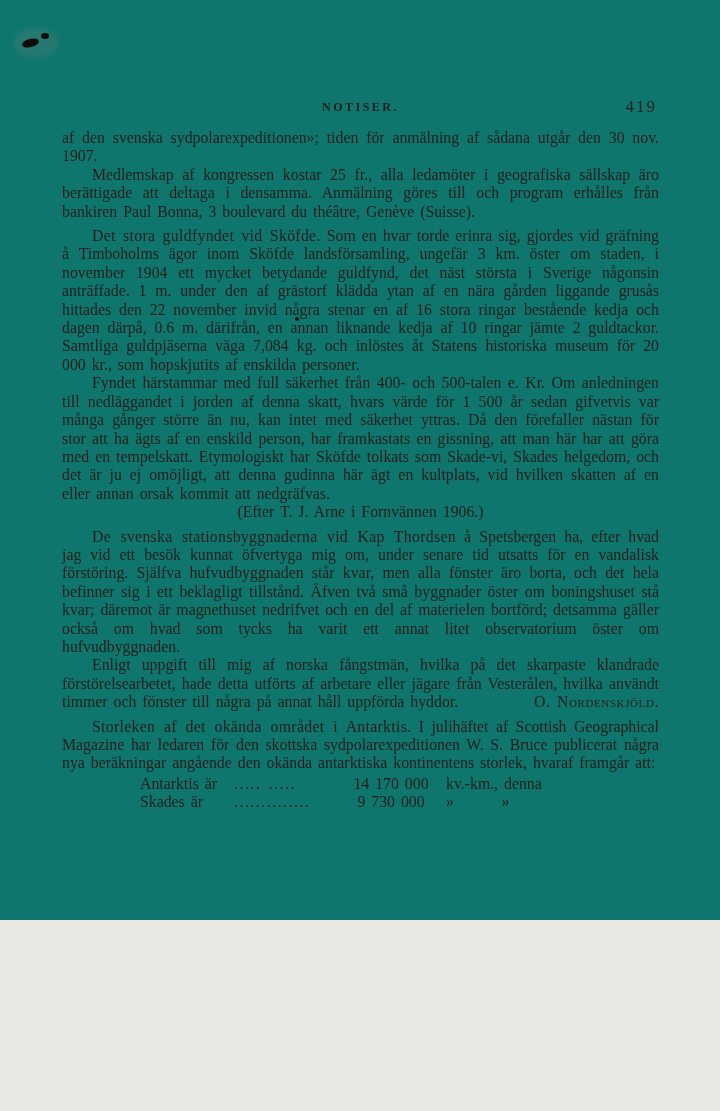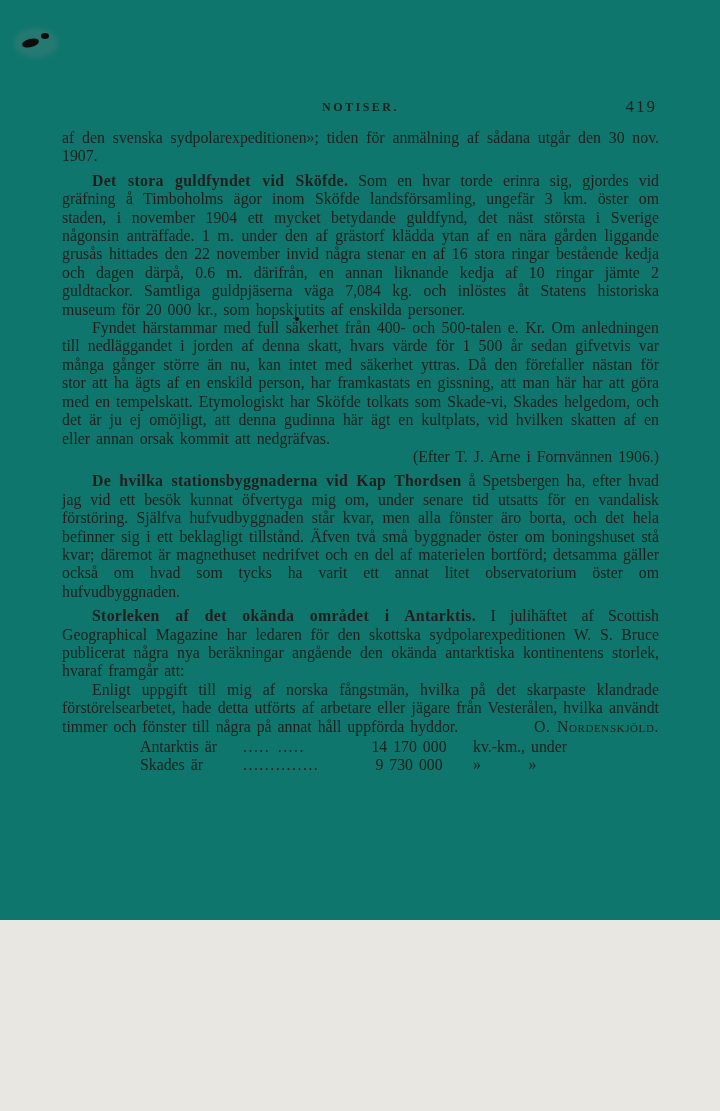--- a/index.html
+++ b/index.html
@@ -29,31 +29,31 @@
   
   .text-block {
     position: absolute; top: 129px; left: 62px; width: 597px;
     font-size: 15.8px; line-height: 18.4px;
     text-align: justify;
     word-spacing: 2px;
   }
   .para { margin: 0; text-indent: 30px; }
   .para.noindent { text-indent: 0; font-family: Liberation Serif, serif; }
   .lead-para { margin-top: 6px; }
-  .lead { font-weight: 700; letter-spacing: 0.3px; word-spacing: 3px; }
-  .attribution { margin: 0; text-indent: 0; text-align: right; }
+  .lead { font-weight: 400; letter-spacing: 0.3px; word-spacing: 3px; }
+  .attribution { margin: 0; text-indent: 0; text-align: center; }
   .signed { position: relative; }
   .signature {
     position: absolute; right: 0; bottom: 0;
     font-variant: small-caps; letter-spacing: 0.6px;
   }
 
   
   .figures { margin-top: 2px; padding-left: 78px; }
-  .fig-row { display: flex; text-align: left; gap: 9px; }
+  .fig-row { display: flex; text-align: left; }
   .fig-label { flex: 0 0 94px; }
   .fig-dots { flex: 0 0 112px; letter-spacing: 1.5px; white-space: pre; overflow: hidden; }
   .fig-value { flex: 0 0 90px; text-align: center; }
   .fig-unit { padding-left: 10px; white-space: pre; }
 
   
   .ink { position: absolute; background: #0e0d0b; }
   .ink-a { left: 22px; top: 39px; width: 17px; height: 8px; border-radius: 50% 40% 50% 40%; transform: rotate(-12deg); }
   .ink-b { left: 41px; top: 33px; width: 8px; height: 6px; border-radius: 50%; }
   .ink-smudge { left: 14px; top: 28px; width: 44px; height: 30px; background: #8a8880; opacity: .18; border-radius: 50%; filter: blur(2px); }
@@ -74,51 +74,52 @@
   <header class="running-head">
     <span class="head-title">NOTISER.</span>
     <span class="page-num">419</span>
   </header>
 
   <main class="text-block">
 
     <p class="para noindent">af den svenska sydpolarexpeditionen»; tiden för anmälning af sådana utgår den 30 nov. 1907.</p>
 
 
+    <p class="para">Medlemskap af kongressen kostar 25 fr., alla ledamöter i geografiska sällskap äro berättigade att deltaga i densamma. Anmälning göres till och program erhålles från bankiren Paul Bonna, 3 boulevard du théâtre, Genève (Suisse).</p>
 
     <p class="para lead-para">
       <b class="lead">Det stora guldfyndet vid Sköfde.</b>
       <span>Som en hvar torde erinra sig, gjordes vid gräfning å Timboholms ägor inom Sköfde landsförsamling, ungefär 3 km. öster om staden, i november 1904 ett mycket betydande guldfynd, det näst största i Sverige någonsin anträffade. 1 m. under den af grästorf klädda ytan af en nära gården liggande grusås hittades den 22 november invid några stenar en af 16 stora ringar bestående kedja och dagen därpå, 0.6 m. därifrån, en annan liknande kedja af 10 ringar jämte 2 guldtackor. Samtliga guldpjäserna väga 7,084 kg. och inlöstes åt Statens historiska museum för 20 000 kr., som hopskjutits af enskilda personer.</span>
     </p>
 
     <p class="para">Fyndet härstammar med full säkerhet från 400- och 500-talen e. Kr. Om anledningen till nedläggandet i jorden af denna skatt, hvars värde för 1 500 år sedan gifvetvis var många gånger större än nu, kan intet med säkerhet yttras. Då den förefaller nästan för stor att ha ägts af en enskild person, har framkastats en gissning, att man här har att göra med en tempelskatt. Etymologiskt har Sköfde tolkats som Skade-vi, Skades helgedom, och det är ju ej omöjligt, att denna gudinna här ägt en kultplats, vid hvilken skatten af en eller annan orsak kommit att nedgräfvas.</p>
 
     <p class="attribution">(Efter T. J. Arne i Fornvännen 1906.)</p>
 
     <p class="para lead-para">
-      <b class="lead">De hvilka stationsbyggnaderna vid Kap Thordsen</b>
+      <b class="lead">De svenska stationsbyggnaderna vid Kap Thordsen</b>
       <span>å Spetsbergen ha, efter hvad jag vid ett besök kunnat öfvertyga mig om, under senare tid utsatts för en vandalisk förstöring. Själfva hufvudbyggnaden står kvar, men alla fönster äro borta, och det hela befinner sig i ett beklagligt tillstånd. Äfven två små byggnader öster om boningshuset stå kvar; däremot är magnethuset nedrifvet och en del af materielen bortförd; detsamma gäller också om hvad som tycks ha varit ett annat litet observatorium öster om hufvudbyggnaden.</span>
+    </p>
+
+    <p class="para signed">
+      <span>Enligt uppgift till mig af norska fångstmän, hvilka på det skarpaste klandrade förstörelsearbetet, hade detta utförts af arbetare eller jägare från Vesterålen, hvilka användt timmer och fönster till några på annat håll uppförda hyddor.</span>
+      <span class="signature">O. Nordenskjöld.</span>
     </p>
 
     <p class="para lead-para">
       <b class="lead">Storleken af det okända området i Antarktis.</b>
       <span>I julihäftet af Scottish Geographical Magazine har ledaren för den skottska sydpolarexpeditionen W. S. Bruce publicerat några nya beräkningar angående den okända antarktiska kontinentens storlek, hvaraf framgår att:</span>
     </p>
 
-    <p class="para signed">
-      <span>Enligt uppgift till mig af norska fångstmän, hvilka på det skarpaste klandrade förstörelsearbetet, hade detta utförts af arbetare eller jägare från Vesterålen, hvilka användt timmer och fönster till några på annat håll uppförda hyddor.</span>
-      <span class="signature">O. Nordenskjöld.</span>
-    </p>
-
     <div class="figures">
       <div class="fig-row">
         <span class="fig-label">Antarktis är</span>
         <span class="fig-dots">..... .....</span>
         <span class="fig-value">14 170 000</span>
-        <span class="fig-unit">kv.-km., under</span>
+        <span class="fig-unit">kv.-km., denna</span>
       </div>
       <div class="fig-row">
         <span class="fig-label">Skades är</span>
         <span class="fig-dots">..............</span>
         <span class="fig-value">9 730 000</span>
         <span class="fig-unit">»        »</span>
       </div>
     </div>
 
   </main>

